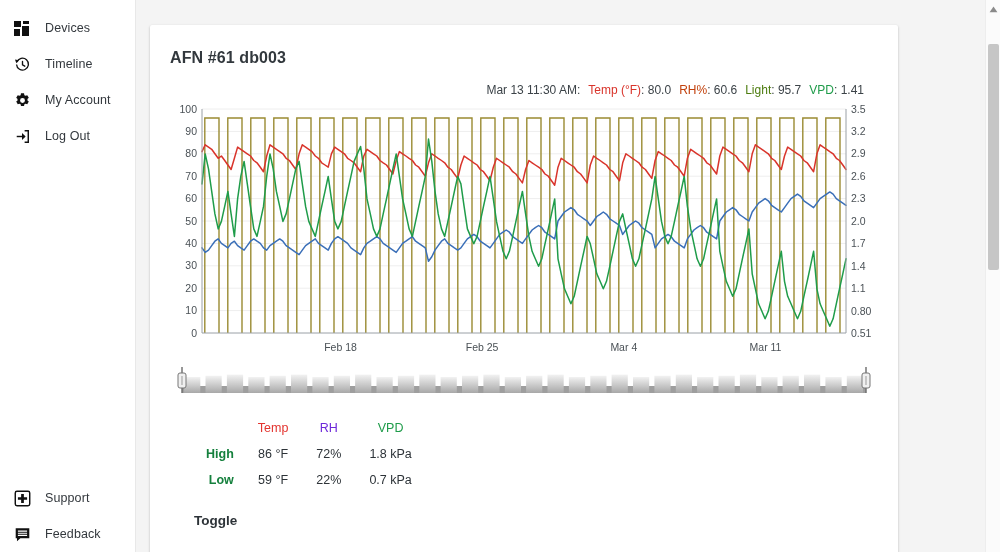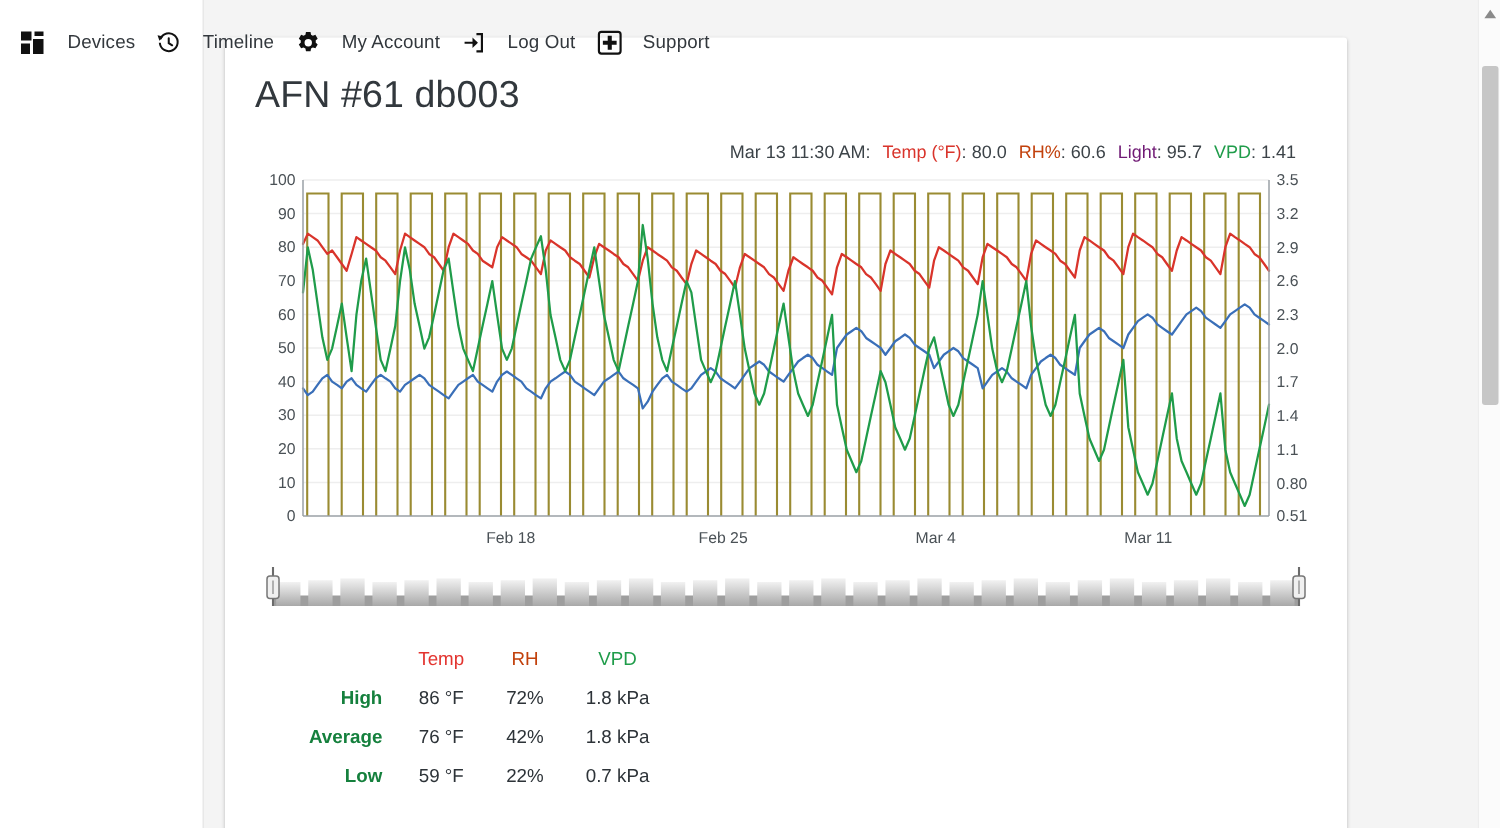--- a/index.html
+++ b/index.html
@@ -11,21 +11,21 @@
     font-family: "Liberation Sans", sans-serif;
     color: #2d3338;
   }
   #app { position: relative; width: 1000px; height: 552px; display: flex; }
 
   
   .sidebar {
     width: 136px; height: 552px;
     background: #ffffff;
     border-right: 1px solid #e8e8e8;
-    display: flex; flex-direction: row;
+    display: flex; flex-direction: column;
     padding-top: 10px;
     flex: none;
     position: relative; z-index: 5;
   }
   .nav-item {
     display: flex; align-items: center;
     height: 36px;
     padding-left: 14px;
     gap: 14px;
     cursor: pointer;
@@ -55,39 +55,39 @@
     position: absolute;
     left: 14px; top: 25px;
     width: 748px;
     min-height: 560px;
     background: #fff;
     box-shadow: 0 1px 3px rgba(0,0,0,.16), 0 1px 2px rgba(0,0,0,.10);
     border-radius: 2px;
     padding: 18px 20px 0 20px;
   }
   .card-title {
-    font-size: 25px; font-weight: 400; color: #32383d;
+    font-size: 16px; font-weight: 700; color: #32383d;
     margin: 6px 0 0 0; letter-spacing: .1px;
   }
 
   
   .readout {
     margin-top: 16px;
     text-align: right;
     font-size: 12px;
     color: #3c4348;
     white-space: nowrap;
     padding-right: 14px;
   }
   .readout .ts { color: #3c4348; }
   .readout .k { font-weight: normal; }
   .readout .grp { margin-left: 8px; }
   .k-temp  { color: #d9342b; }
   .k-rh    { color: #c2410c; }
-  .k-light { color: #701a75; }
+  .k-light { color: #4d7c0f; }
   .k-vpd   { color: #1f9c4a; }
 
   
   .chart-wrap {
     position: relative;
     width: 708px; height: 258px;
     margin-top: 4px;
   }
   .chart-wrap svg { display: block; }
 
@@ -117,21 +117,21 @@
   }
   .stats thead th { font-weight: normal; font-size: 12.5px; }
   .stats thead th.blank { }
   .stats tbody th {
     text-align: right; font-weight: bold; color: #15803d;
     padding-right: 10px;
     margin-top: 36px;
   }
   .stats tbody td { color: #2d3338; }
   .th-temp { color: #e3342f; }
-  .th-rh   { color: #c2410c; }
+  .th-rh   { color: #6d28d9; }
   .th-vpd  { color: #1f9c4a; }
 
   
   .toggle-head {
     margin-top: 20px; margin-left: 24px;
     font-size: 13.5px; font-weight: bold; color: #2d3338;
   }
 
   
   .vscroll {
@@ -208,20 +208,29 @@
       <div class="nav-item">
         <span class="nav-icon">
           <svg width="17" height="17" viewBox="0 0 20 20">
             <rect x="1.5" y="1.5" width="17" height="17" rx="2" fill="none" stroke="#111" stroke-width="1.7"></rect>
             <path fill="#111" d="M8.4 4.6h3.2v3.8h3.8v3.2h-3.8v3.8H8.4v-3.8H4.6V8.4h3.8z"></path>
           </svg>
         </span>
         <span class="nav-label">Support</span>
       </div>
 
+      <div class="nav-item">
+        <span class="nav-icon">
+          <svg width="17" height="17" viewBox="0 0 20 20">
+            <path fill="#111" d="M2 2.5h16v12H7.5L3.5 18v-3.5H2z"></path>
+            <path fill="#fff" d="M4.6 5.4h10.8v1.3H4.6zM4.6 7.9h10.8v1.3H4.6zM4.6 10.4h10.8v1.3H4.6z"></path>
+          </svg>
+        </span>
+        <span class="nav-label">Feedback</span>
+      </div>
     </div>
   </nav>
 
   <div class="main">
 
     <div class="card">
 
       <h1 class="card-title">AFN #61 db003</h1>
 
       <div class="readout">
@@ -336,26 +345,20 @@
           </tr>
         </thead>
         <tbody>
           <tr>
             <th>High</th>
             <td>86 °F</td>
             <td>72%</td>
             <td>1.8 kPa</td>
           </tr>
           <tr>
-            <th>Average</th>
-            <td>76 °F</td>
-            <td>42%</td>
-            <td>1.8 kPa</td>
-          </tr>
-          <tr>
             <th>Low</th>
             <td>59 °F</td>
             <td>22%</td>
             <td>0.7 kPa</td>
           </tr>
         </tbody>
       </table>
 
       <div class="toggle-head">Toggle</div>
 

